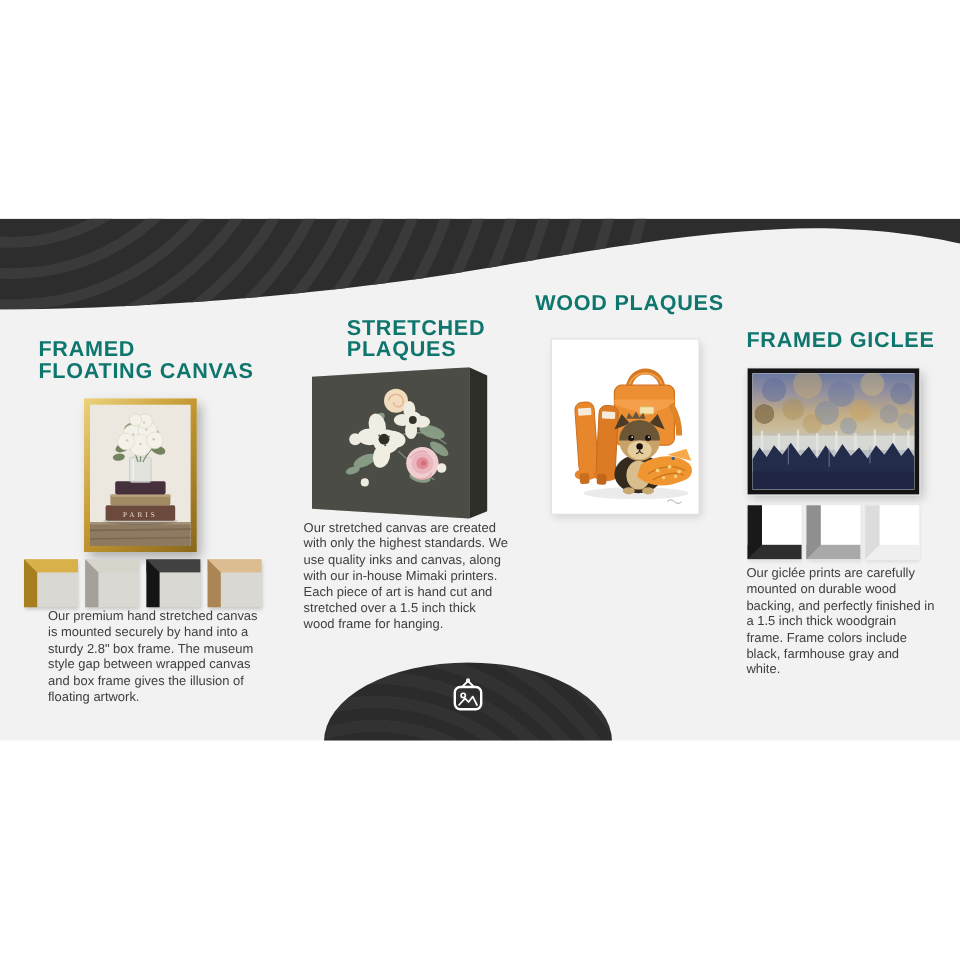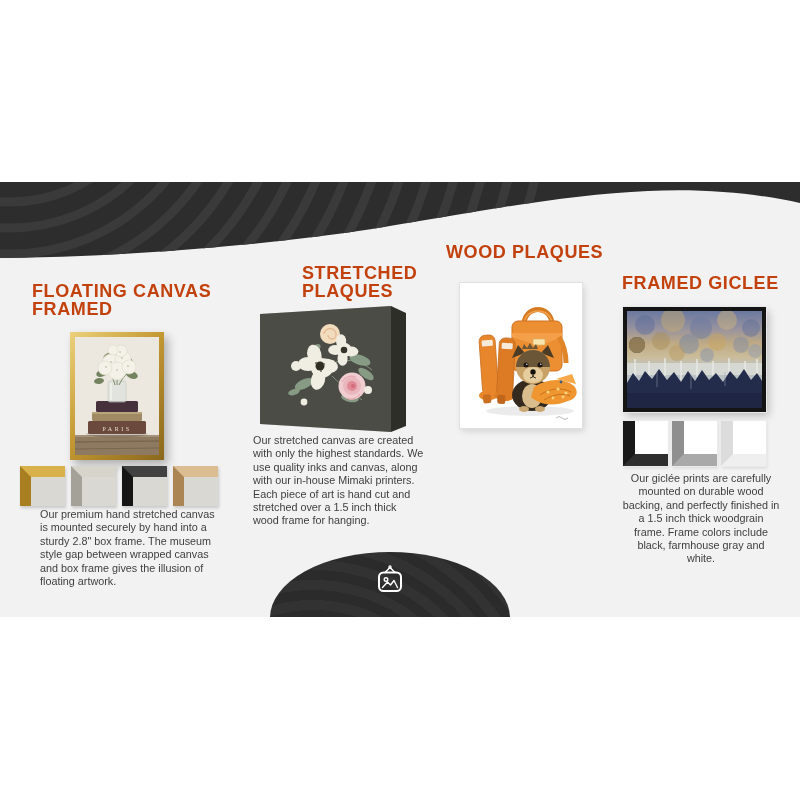--- a/index.html
+++ b/index.html
@@ -2,21 +2,21 @@
 <html><head>
 <meta charset="utf-8">
 <style>
   html,body{margin:0;padding:0;background:#fff;}
   .page{position:relative;width:800px;height:800px;background:#ffffff;overflow:hidden;
         font-family:"Liberation Sans", sans-serif;}
   .banner{position:absolute;left:0;top:182px;width:800px;height:435px;background:#f2f2f2;overflow:hidden;}
   .top-wave{position:absolute;left:0;top:0;width:800px;height:80px;display:block;}
 
   .col-title{position:absolute;font-weight:800;font-size:18px;line-height:18px;
-             letter-spacing:0.6px;color:#c2410c;white-space:nowrap;}
+             letter-spacing:0.6px;color:#0f766e;white-space:nowrap;}
   .col-title span{display:block;}
   .col-desc{position:absolute;font-size:10.8px;line-height:13.4px;color:#3e3e3e;}
 
   
   .gold-frame{position:absolute;left:70px;top:150px;width:94px;height:128px;box-sizing:border-box;
               padding:5px;background:linear-gradient(130deg,#ecd27c 0%,#c59a33 45%,#8a671c 100%);
               box-shadow:4px 5px 9px rgba(0,0,0,.28);}
   .gold-frame svg{display:block;}
 
   
@@ -81,22 +81,22 @@
             <circle cx="10" cy="-130" r="436"></circle>
           <circle cx="10" cy="-130" r="462"></circle>
             <circle cx="10" cy="-130" r="488"></circle>
           <circle cx="10" cy="-130" r="514"></circle>
             <circle cx="10" cy="-130" r="540"></circle>
         </g>
       </g>
     </svg>
 
     <div class="col-title" style="left:32px;top:100px;">
+      <span>FRAMED</span>
       <span>FLOATING CANVAS</span>
-      <span>FRAMED</span>
     </div>
 
     <div class="gold-frame">
       <svg width="84" height="118" viewBox="0 0 84 118">
         <rect width="84" height="118" fill="#ece8df"></rect>
         <rect x="0" y="98" width="84" height="20" fill="#8d7a60"></rect>
         <rect x="0" y="98" width="84" height="2" fill="#a5927a"></rect>
         <line x1="0" y1="105" x2="84" y2="104" stroke="#7a6750" stroke-width="1.5"></line>
         <line x1="0" y1="112" x2="84" y2="111" stroke="#79664f" stroke-width="1"></line>
         <ellipse cx="42" cy="97" rx="31" ry="3.5" fill="rgba(0,0,0,0.14)"></ellipse>
@@ -147,21 +147,21 @@
 
     <div class="swatch-row" style="left:20px;top:284px;">
       <div class="corner-swatch" style="--c1: #d8b14b; --c2: #a87f20;"></div>
       <div class="corner-swatch" style="--c1: #d6d4cb; --c2: #a3a198;"></div>
       <div class="corner-swatch" style="--c1: #414141; --c2: #151515;"></div>
       <div class="corner-swatch" style="--c1: #dcbd92; --c2: #ab8554;"></div>
     </div>
 
     <p class="col-desc" style="left:40px;top:326px;width:176px;margin:0;">Our premium hand stretched canvas is mounted securely by hand into a sturdy 2.8" box frame. The museum style gap between wrapped canvas and box frame gives the illusion of floating artwork.</p>
 
-    <div class="col-title" style="left:302px;top:82px;">
+    <div class="col-title" style="left:289px;top:82px;">
       <span>STRETCHED</span>
       <span>PLAQUES</span>
     </div>
 
     <svg class="stretched-art" viewBox="0 0 148 128">
       <g filter="none">
         <polygon points="131,0 146,7 146,120 131,126" fill="#2e2e29"></polygon>
         <polygon points="0,8 131,0 131,126 0,118" fill="#52524c"></polygon>
         <polygon points="0,8 131,0 131,126 0,118" fill="#3c3c37" opacity="0.25"></polygon>
 
@@ -346,21 +346,21 @@
         </g>
       </svg>
     </div>
 
     <div class="swatch-row" style="left:623px;top:239px;gap:4px;">
       <div class="corner-swatch lb" style="--c1: #2e2e2e; --c2: #191919;"></div>
       <div class="corner-swatch lb" style="--c1: #a9a9a9; --c2: #8f8f8f;"></div>
       <div class="corner-swatch lb" style="--c1: #efefef; --c2: #dcdcdc;"></div>
     </div>
 
-    <p class="col-desc" style="left:622px;top:290px;width:158px;margin:0;text-align:center;">Our giclée prints are carefully mounted on durable wood backing, and perfectly finished in a 1.5 inch thick woodgrain frame. Frame colors include black, farmhouse gray and white.</p>
+    <p class="col-desc" style="left:622px;top:290px;width:158px;margin:0;">Our giclée prints are carefully mounted on durable wood backing, and perfectly finished in a 1.5 inch thick woodgrain frame. Frame colors include black, farmhouse gray and white.</p>
 
     <div class="hang-badge">
       <svg class="icon" width="34" height="31" viewBox="0 0 34 31">
         <g fill="none" stroke="#ffffff" stroke-linecap="round" stroke-linejoin="round">
           <path d="M12,8.5 L17,3.5 L22,8.5" stroke-width="1.5"></path>
           <circle cx="17" cy="3" r="1.1" stroke-width="1.2"></circle>
           <rect x="6" y="8.5" width="22" height="18.5" rx="4.5" stroke-width="2"></rect>
           <circle cx="13" cy="15.5" r="1.8" stroke-width="1.4"></circle>
           <path d="M9.5,23.5 L14.5,18 L17.5,21 L21,16.5 L24.5,23.5" stroke-width="1.4"></path>
         </g>

